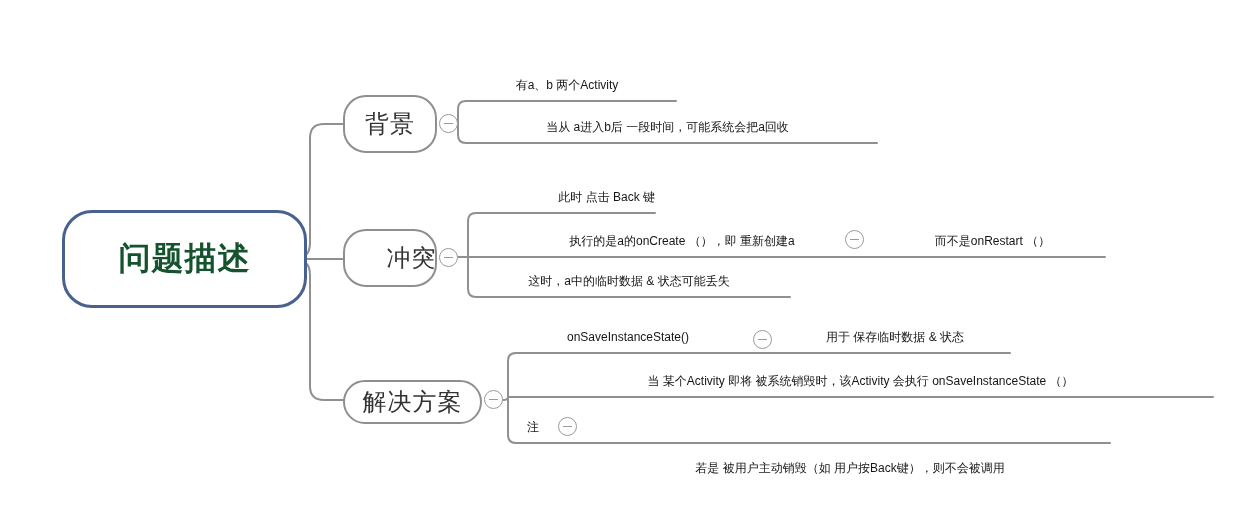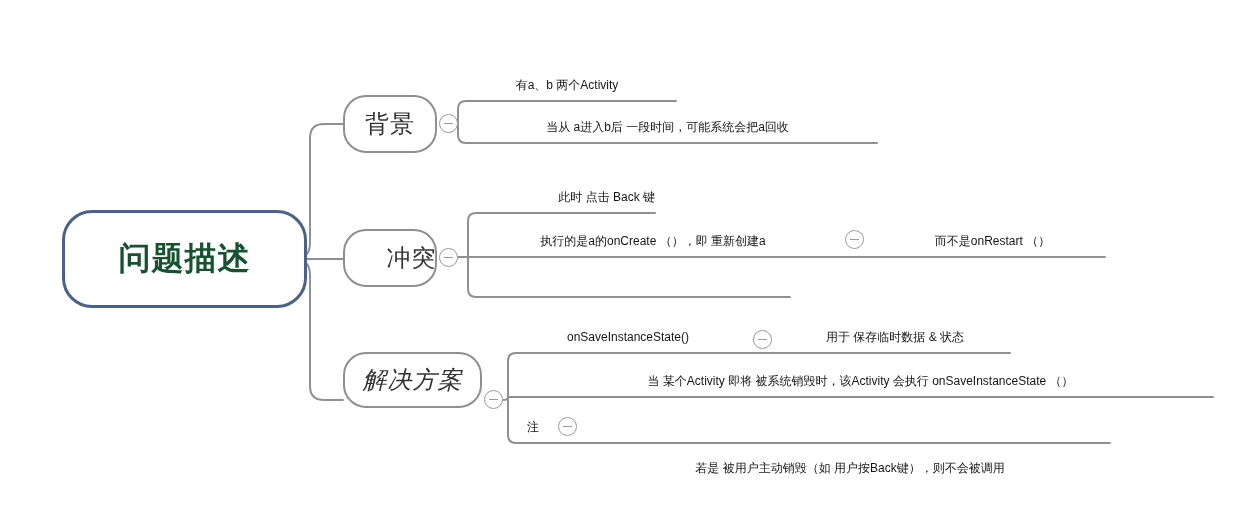--- a/index.html
+++ b/index.html
@@ -19,21 +19,21 @@
     left:38px;top:210px;width:245px;height:98px;
     border:3px solid #49618f;border-radius:30px;
     font-size:32px;font-weight:700;color:#14532d;letter-spacing:1px;margin-left:24px;
   }
   .branch-topic{
     border:2px solid #8f8f8f;border-radius:23px;
     font-size:24px;font-weight:500;color:#333333;letter-spacing:1px;
   }
   #branch-0{left:343px;top:95px;width:94px;height:58px;}
   #branch-1{left:343px;top:229px;width:94px;height:58px;padding-left:43px;}
-  #branch-2{left:343px;top:352px;width:139px;height:56px;font-style:italic;}
+  #branch-2{left:343px;top:380px;width:139px;height:44px;}
   .leaf{
     position:absolute;height:26px;line-height:26px;
     font-size:12px;color:#161616;text-align:center;white-space:nowrap;
   }
   .collapse{
     position:absolute;width:19px;height:19px;box-sizing:border-box;
     border:1.5px solid #9a9a9a;border-radius:50%;background:#ffffff;
     display:flex;align-items:center;justify-content:center;
   }
   .collapse .minus{display:block;width:9px;height:1.6px;background:#9a9a9a;}
@@ -94,22 +94,23 @@
       <span class="minus"></span>
     </div>
   <div class="collapse" style="left:558px;top:417px;">
       <span class="minus"></span>
     </div>
 
   <div class="leaf" style="left:458px;top:72px;width:218px;">有a、b 两个Activity</div>
   <div class="leaf" style="left:458px;top:114px;width:419px;">当从 a进入b后 一段时间，可能系统会把a回收</div>
 
   <div class="leaf" style="left:468px;top:184px;width:187px;text-align:right;">此时 点击 Back 键</div>
-  <div class="leaf" style="left:468px;top:228px;width:370px;">执行的是a的onCreate （），即 重新创建a</div>
+  <div class="leaf" style="left:468px;top:228px;width:370px;padding-left:29px;">执行的是a的onCreate （），即 重新创建a</div>
   <div class="leaf" style="left:880px;top:228px;width:225px;">而不是onRestart （）</div>
+  <div class="leaf" style="left:468px;top:268px;width:322px;">这时，a中的临时数据 &amp; 状态可能丢失</div>
 
   <div class="leaf" style="left:508px;top:324px;width:240px;">onSaveInstanceState()</div>
   <div class="leaf" style="left:780px;top:324px;width:230px;text-align:center;">用于 保存临时数据 &amp; 状态</div>
   <div class="leaf" style="left:508px;top:368px;width:705px;">当 某个Activity 即将 被系统销毁时，该Activity 会执行 onSaveInstanceState （）</div>
   <div class="leaf" style="left:508px;top:414px;width:50px;">注</div>
   <div class="leaf" style="left:590px;top:414px;width:520px;margin-top:41px;">若是 被用户主动销毁（如 用户按Back键），则不会被调用</div>
 
 </div>
 
 </body></html>

